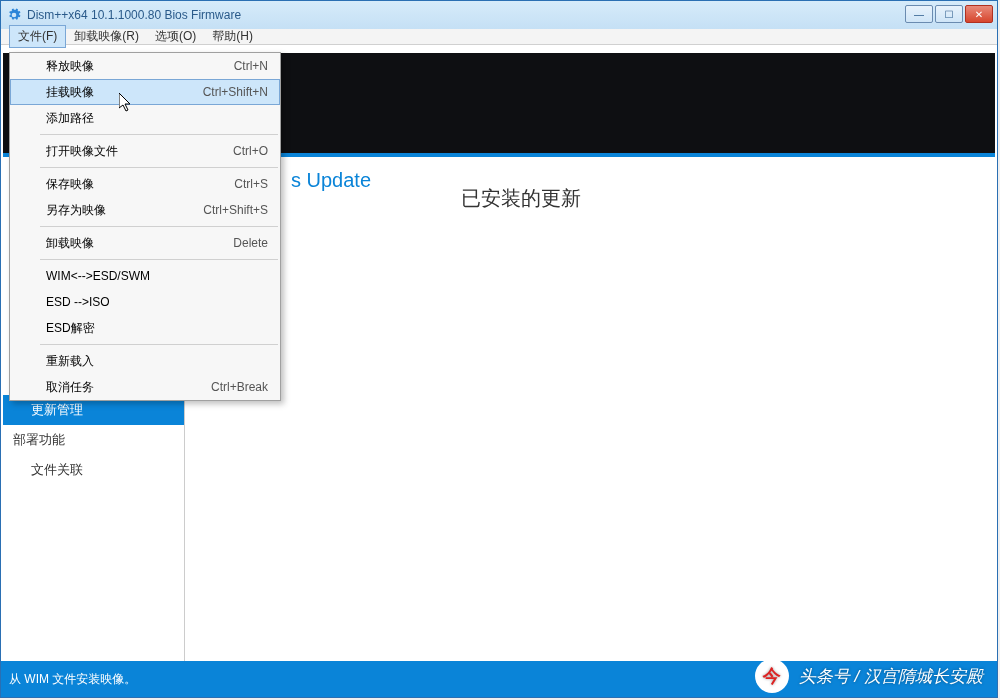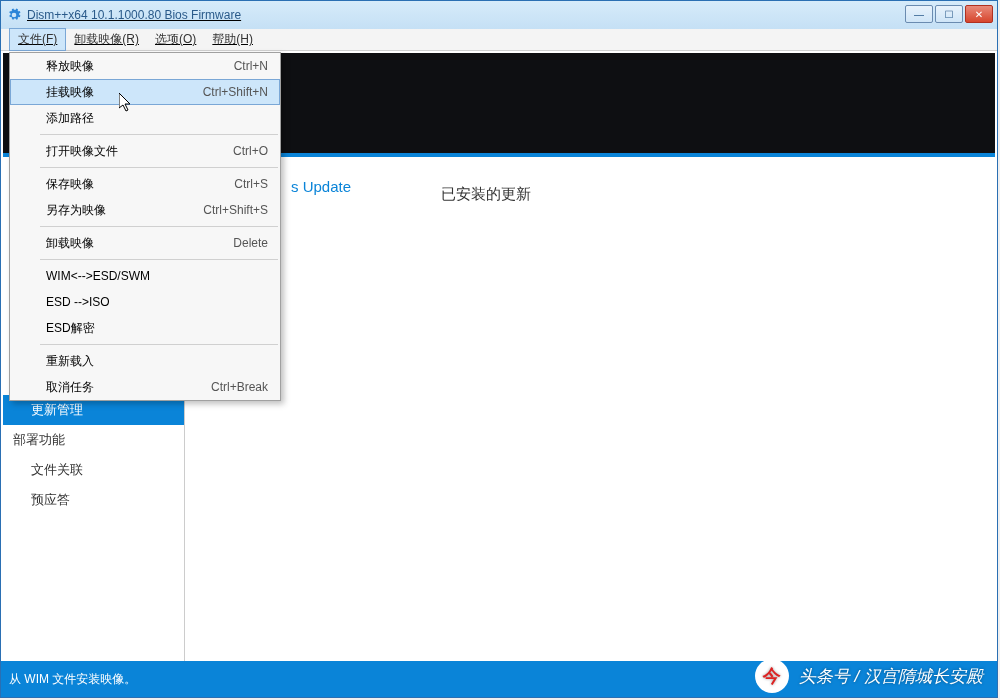--- a/index.html
+++ b/index.html
@@ -1,42 +1,42 @@
 <!DOCTYPE html>
 <html><head>
 <meta charset="utf-8">
 <style>
   * { box-sizing: border-box; margin: 0; padding: 0; font-family: "Microsoft YaHei", "Segoe UI", sans-serif; }
   body { width: 1000px; height: 700px; background: #f0f0f0; position: relative; overflow: hidden; }
   
-  .window { width: 998px; height: 698px; border: 1px solid #2a6fb3; background: #fff; position: relative; text-decoration: underline; }
+  .window { width: 998px; height: 698px; border: 1px solid #2a6fb3; background: #fff; position: relative; }
   
   .titlebar { height: 28px; background: linear-gradient(to bottom, #d6ebfa, #c5e0f5); display: flex; align-items: center; padding-left: 6px; }
   .titlebar .gear { width: 14px; height: 14px; margin-right: 6px; display:flex; align-items:center; justify-content:center;}
   .titlebar .title { font-size: 12px; color: #2a5a8a; }
   .win-controls { position: absolute; right: 4px; top: 4px; display: flex; gap: 2px; }
   .win-btn { width: 28px; height: 18px; border: 1px solid #6a8bb0; background: linear-gradient(to bottom,#e8f2fb,#cfe5f7); border-radius: 2px; display:flex; align-items:center; justify-content:center; font-size:10px; color:#2a5a8a; cursor:pointer;}
   .win-btn.close { background: linear-gradient(to bottom,#e98a7a,#d6452d); border-color:#b03020; color:#fff;}
   
-  .menubar { height: 22px; background: #f4f4f4; border-bottom: 1px solid #d0d0d0; display: flex; align-items: center; padding-left: 8px; font-size: 12px; color:#333;}
+  .menubar { height: 16px; background: #f4f4f4; border-bottom: 1px solid #d0d0d0; display: flex; align-items: center; padding-left: 8px; font-size: 12px; color:#333;}
   .menubar .menu-item { padding: 2px 8px; cursor:pointer;}
   .menubar .menu-item.open { border: 1px solid #7aa7d6; background:#cde6fa;}
   
   .black-band { position: absolute; top: 52px; left: 2px; right: 2px; height: 100px; background: #0e0f12; }
   .blue-strip { position: absolute; top: 152px; left: 2px; right: 2px; height: 4px; background: #0a84d8; }
   
   .content { position: absolute; top: 158px; left: 2px; right: 2px; bottom: 28px; display: flex; }
   
   .sidebar { width: 182px; border-right: 1px solid #ccc; background:#fff; padding-top: 6px; font-size: 13px; color:#333;}
   .side-group { padding: 6px 10px; }
   .side-item { padding: 6px 10px 6px 28px; cursor:pointer;}
   .side-item.selected { background:#0a84d8; color:#fff;}
   
   .main { flex:1; position:relative; background:#fff;}
-  .tabs { display:flex; gap:90px; padding: 10px 0 0 106px; font-size: 15px; align-items: center;}
+  .tabs { display:flex; gap:90px; padding: 10px 0 0 106px; font-size: 20px;}
   .tab-active { color:#0a84d8;}
   .tab-inactive { color:#333;margin-top:16px;}
   
   .bottom-buttons { position:absolute; bottom:8px; left:198px; right:10px; display:flex; }
   .btn { height:28px; min-width:78px; border:1px solid #888; background:#fff; font-size:12px; color:#333; display:flex; align-items:center; justify-content:center; cursor:pointer;}
   .btn + .btn { margin-left:14px; }
   .btn.primary { background:#0a84d8; color:#fff; border-color:#0a84d8;}
   .btn-group-left { display:flex; }
   .btn-group-right { display:flex; margin-left:auto; }
   
@@ -82,21 +82,20 @@
   <div class="black-band"></div>
   <div class="blue-strip"></div>
 
   <div class="content">
     <div class="sidebar">
       <div style="height:200px"></div>
       <div class="side-item">程序和功能</div>
       <div class="side-item selected">更新管理</div>
       <div class="side-group">部署功能</div>
       <div class="side-item">文件关联</div>
-      <div class="side-item">预应答</div>
     </div>
     <div class="main">
       <div class="tabs">
         <span class="tab-active">s Update</span>
         <span class="tab-inactive">已安装的更新</span>
       </div>
     </div>
   </div>
 
   <div class="bottom-buttons">

